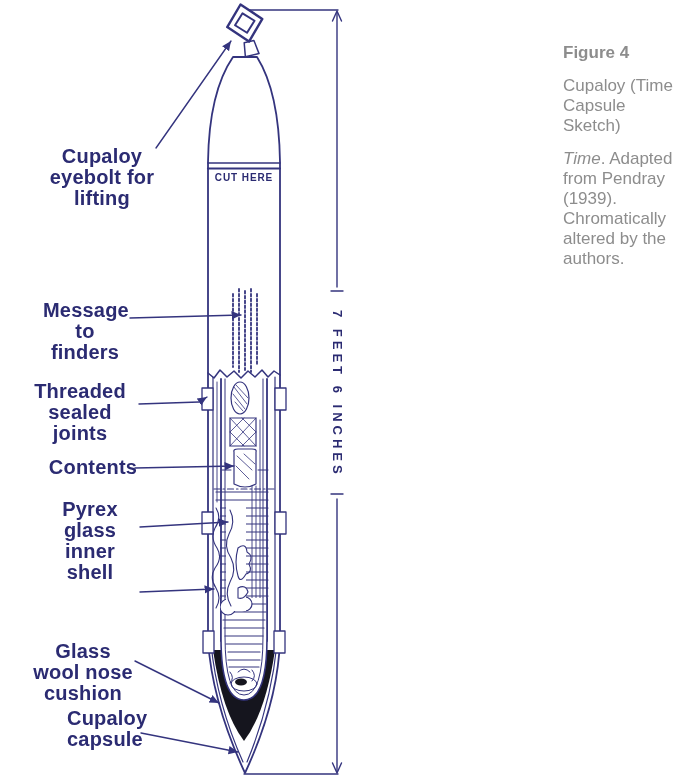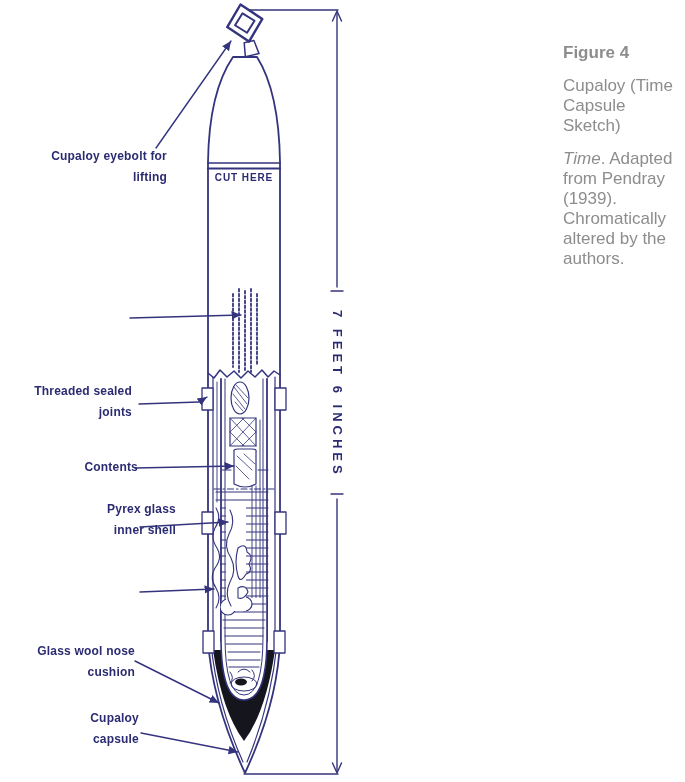--- a/index.html
+++ b/index.html
@@ -13,22 +13,22 @@
     position:relative;width:685px;height:782px;background:#fff;overflow:hidden;
     font-family:"Liberation Sans", sans-serif;
   }
   #diagram-svg{position:absolute;left:0;top:0;}
   .ln{stroke:var(--ink);fill:none;stroke-linecap:round;stroke-linejoin:round;}
   .fw{fill:#fff;stroke:var(--ink);stroke-linejoin:round;}
   .erase{fill:#fff;stroke:none;}
   .nose{fill:var(--nose-fill);stroke:none;}
   #arr-path{fill:var(--ink);}
   .part-label{
-    position:absolute;text-align:right;
-    color:var(--label-text);font-weight:bold;font-size:12px;line-height:21px;
+    position:absolute;text-align:center;
+    color:var(--label-text);font-weight:bold;font-size:20px;line-height:21px;
     letter-spacing:.2px;
   }
   .cut-here{
     position:absolute;left:208px;top:172px;width:72px;text-align:center;
     color:var(--label-text);font-weight:bold;font-size:10px;letter-spacing:.9px;
   }
   .dimension-text{
     position:absolute;left:325px;top:303px;width:24px;height:182px;
     writing-mode:vertical-rl;display:flex;align-items:center;justify-content:center;
     color:var(--label-text);font-weight:bold;font-size:13px;letter-spacing:4px;
@@ -161,23 +161,24 @@
       <path d="M139,404 L199,402 L207,397" marker-end="url(#arr)"></path>
       <path d="M135,468 L234,466" marker-end="url(#arr)"></path>
       <path d="M140,527 L228,522" marker-end="url(#arr)"></path>
       <path d="M140,592 L214,589" marker-end="url(#arr)"></path>
       <path d="M135,661 L219,703" marker-end="url(#arr)"></path>
       <path d="M141,733 L238,752" marker-end="url(#arr)"></path>
     </g>
   </svg>
 
   <div class="part-label" style="left:37px;top:146px;width:130px;">Cupaloy eyebolt for lifting</div>
+  <div class="part-label" style="left:43px;top:300px;width:84px;">Message to finders</div>
   <div class="part-label" style="left:28px;top:381px;width:104px;">Threaded sealed joints</div>
   <div class="part-label" style="left:48px;top:457px;width:90px;">Contents</div>
-  <div class="part-label" style="left:44px;top:499px;width:92px;margin-left:40px;">Pyrex glass inner shell</div>
+  <div class="part-label" style="left:44px;top:499px;width:92px;">Pyrex glass inner shell</div>
   <div class="part-label" style="left:31px;top:641px;width:104px;">Glass wool nose cushion</div>
   <div class="part-label" style="left:67px;top:708px;width:72px;">Cupaloy capsule</div>
 
   <div class="cut-here">CUT HERE</div>
 
   <div class="dimension-text">7 FEET 6 INCHES</div>
 
   <div class="caption">
     <div class="cap-title">Figure 4</div>
     <div class="cap-sub">Cupaloy (Time Capsule Sketch)</div>

